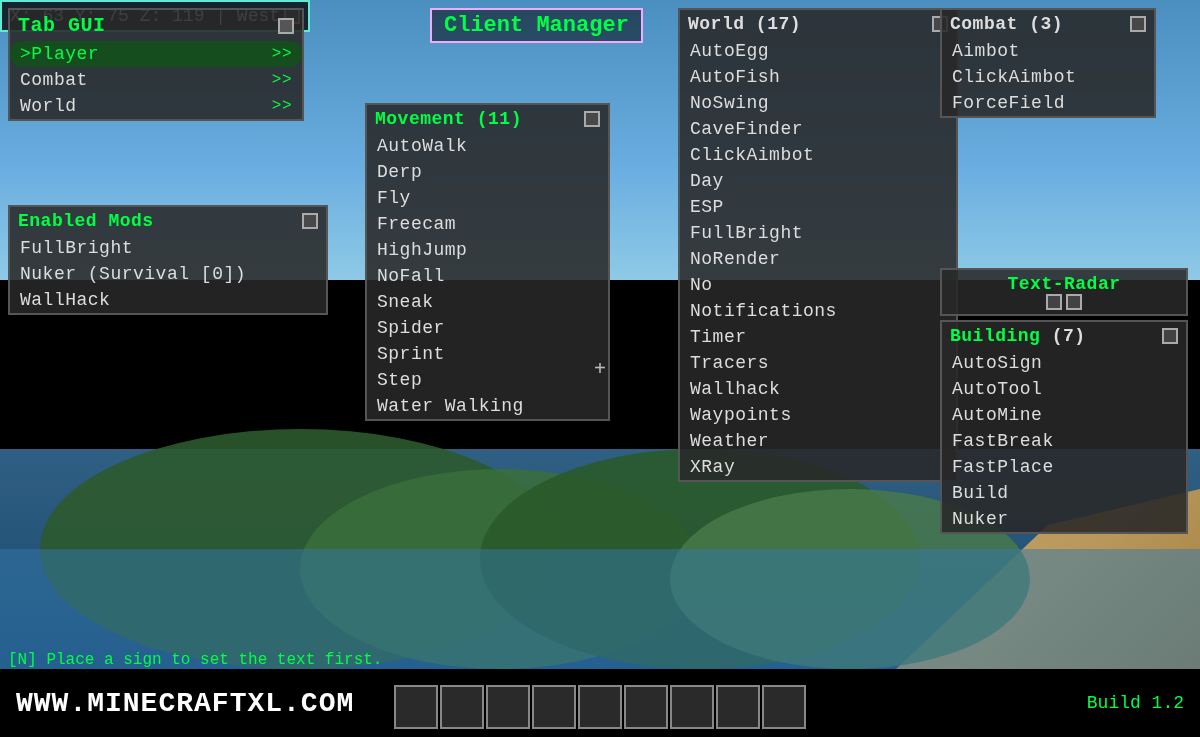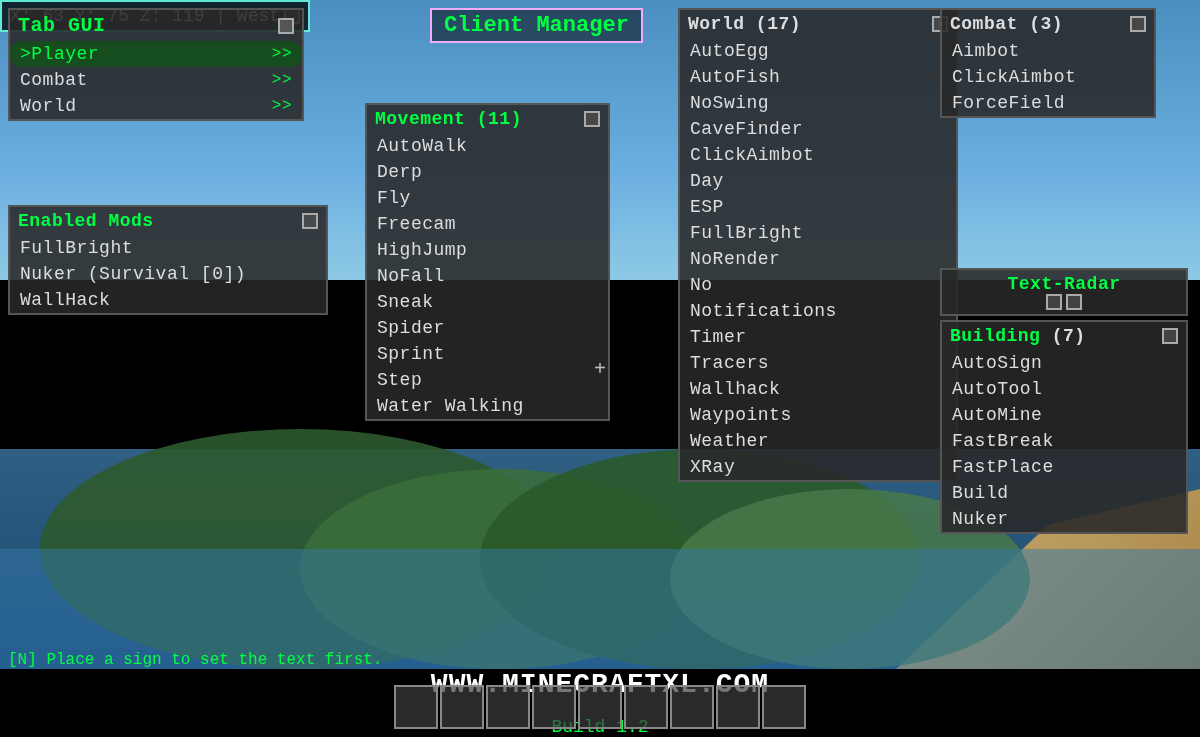--- a/index.html
+++ b/index.html
@@ -181,21 +181,20 @@
       position: absolute;
       bottom: 0; left: 0;
       width: 100%;
       height: 68px;
       background: rgba(0,0,0,0.85);
       z-index: 2;
       display: flex;
       align-items: center;
       justify-content: space-between;
       padding: 0 16px;
-      flex-direction: column;
     }
 
     #bottom-bar .website {
       color: #fff;
       font-size: 28px;
       font-family: 'Courier New', monospace;
       font-weight: bold;
       letter-spacing: 1px;
     }
 

